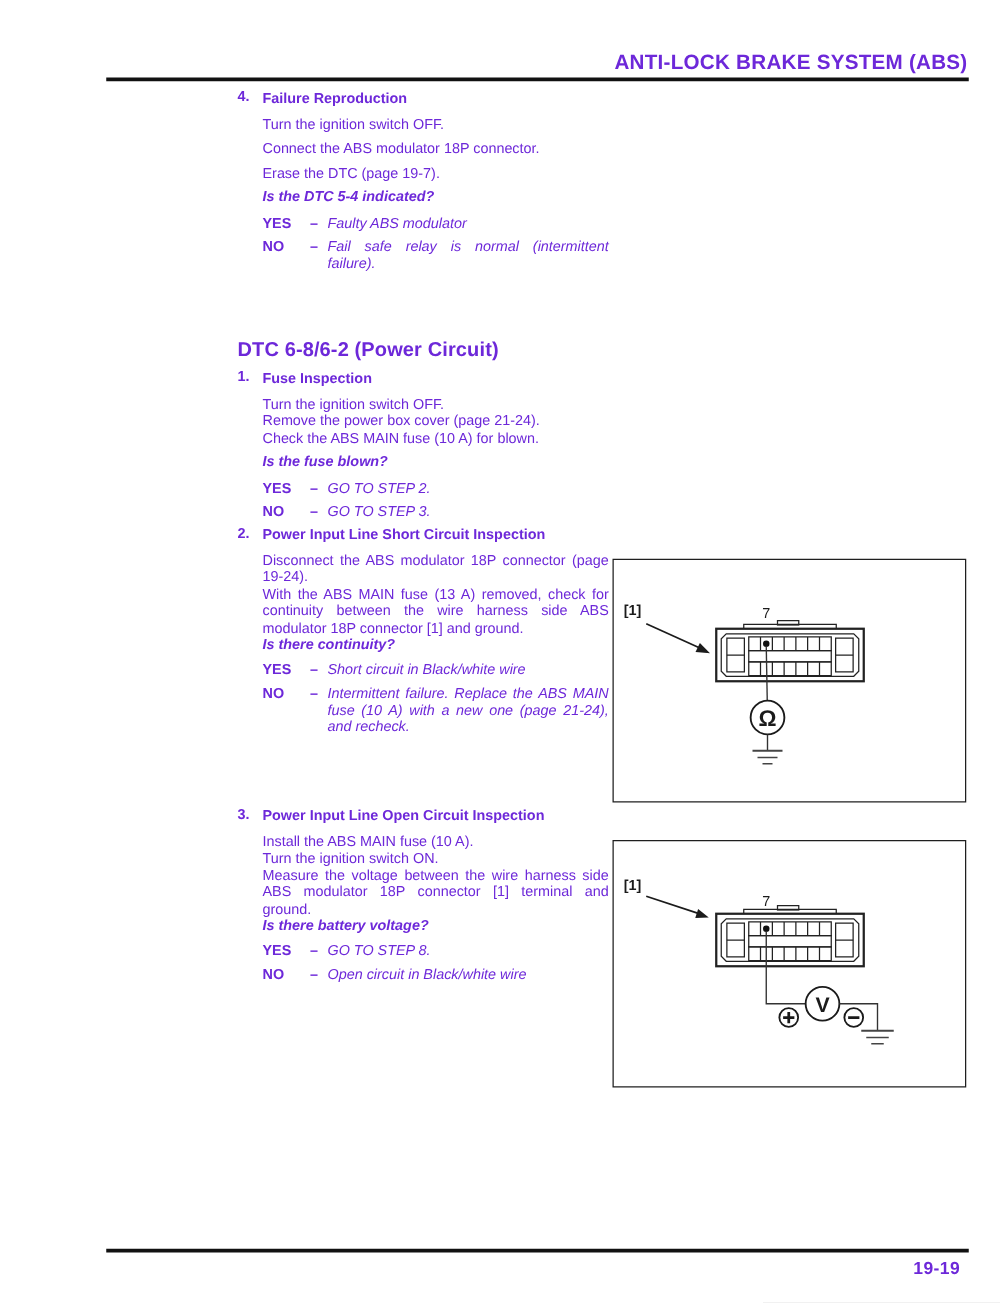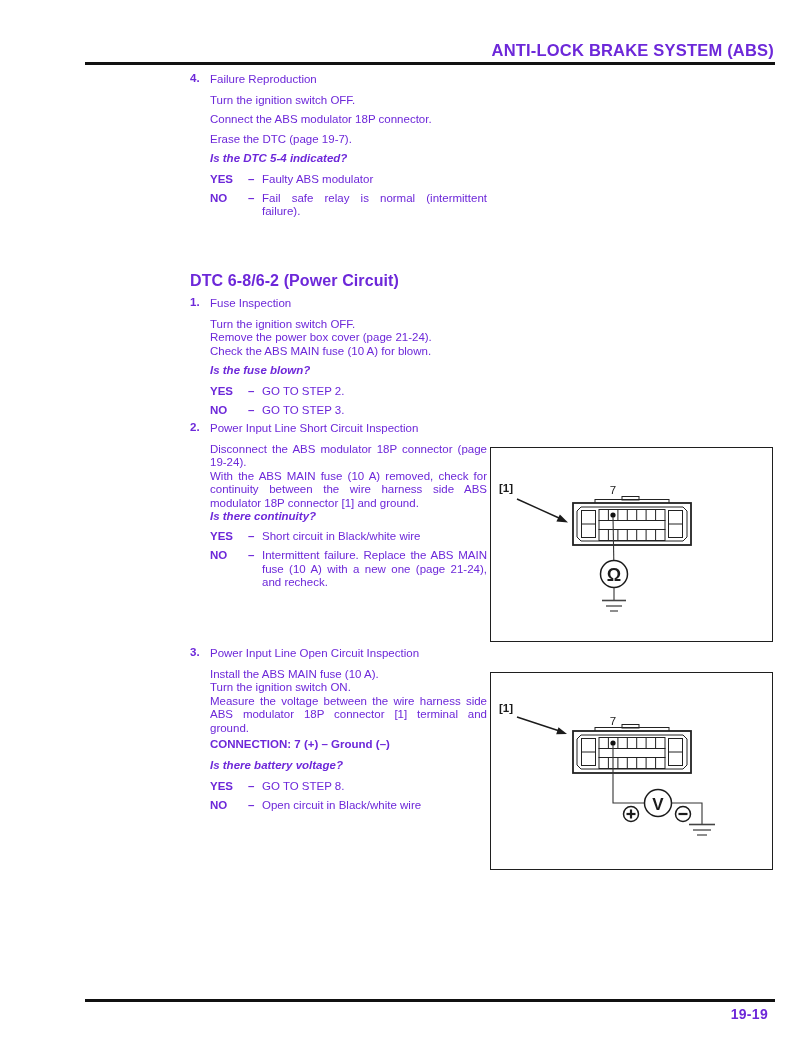--- a/index.html
+++ b/index.html
@@ -24,31 +24,31 @@
     font-size:14px;font-weight:bold;letter-spacing:.3px;
   }
   
   .dtc-heading{
     position:absolute;left:190px;top:272px;
     font-size:16px;font-weight:bold;letter-spacing:.1px;white-space:nowrap;
   }
   .step{position:absolute;left:190px;width:300px;font-size:11.5px;line-height:13.4px;}
   .step-num{position:absolute;left:0;top:0;font-weight:bold;}
   .step-body{margin-left:20px;width:277px;}
-  .step-title{font-weight:normal;line-height:14px;margin:0 0 8px 0;}
+  .step-title{font-weight:bold;line-height:14px;margin:0 0 8px 0;}
   .p{margin:0 0 6px 0;}
   .p.tight{margin:0;}
   .pre{white-space:pre-line;}
   .just{text-align:justify;}
   .connection{font-weight:bold;margin:3px 0 8px 0;}
   .question{font-weight:bold;font-style:italic;margin:0 0 7px 0;}
   .answer{display:grid;grid-template-columns:38px 14px 225px;margin:0 0 5.5px 0;}
   .answer .lab{font-weight:bold;}
   .answer .dash{font-weight:bold;}
-  .answer .txt{text-align:justify;}
+  .answer .txt{text-align:justify;font-style:italic;}
   
   .figure{position:absolute;left:490px;width:281px;border:1px solid #1f1f1f;background:#fff;}
   #figure1{top:447px;height:193px;}
   #figure2{top:672px;height:196px;}
   .figure svg{display:block;}
   svg text{font-family:"Liberation Sans","DejaVu Sans",sans-serif;fill:#1b1b1b;}
 </style>
 </head>
 <body>
 
@@ -99,21 +99,21 @@
         <span class="txt">GO TO STEP 3.</span>
       </div>
     </div>
   </div>
 
   <div class="step" style="top:421px">
     <span class="step-num">2.</span>
     <div class="step-body">
       <div class="step-title">Power Input Line Short Circuit Inspection</div>
       <div class="p tight just">Disconnect the ABS modulator 18P connector (page 19-24).</div>
-      <div class="p tight just">With the ABS MAIN fuse (10 A) removed, check for continuity between the wire harness side ABS modulator 18P connector [1] and ground.</div>
+      <div class="p tight just">With the ABS MAIN fuse (13 A) removed, check for continuity between the wire harness side ABS modulator 18P connector [1] and ground.</div>
       <div class="question">Is there continuity?</div>
       <div class="answer">
         <span class="lab">YES</span>
         <span class="dash">–</span>
         <span class="txt">Short circuit in Black/white wire</span>
       </div>
       <div class="answer">
         <span class="lab">NO</span>
         <span class="dash">–</span>
         <span class="txt">Intermittent failure. Replace the ABS MAIN fuse (10 A) with a new one (page 21-24), and recheck.</span>
@@ -121,21 +121,20 @@
     </div>
   </div>
 
   <div class="step" style="top:646px">
     <span class="step-num">3.</span>
     <div class="step-body">
       <div class="step-title">Power Input Line Open Circuit Inspection</div>
       <div class="p tight pre">Install the ABS MAIN fuse (10 A).
 Turn the ignition switch ON.</div>
       <div class="p tight just">Measure the voltage between the wire harness side ABS modulator 18P connector [1] terminal and ground.</div>
-      <div class="connection">CONNECTION: 7 (+) – Ground (–)</div>
       <div class="question">Is there battery voltage?</div>
       <div class="answer">
         <span class="lab">YES</span>
         <span class="dash">–</span>
         <span class="txt">GO TO STEP 8.</span>
       </div>
       <div class="answer">
         <span class="lab">NO</span>
         <span class="dash">–</span>
         <span class="txt">Open circuit in Black/white wire</span>

